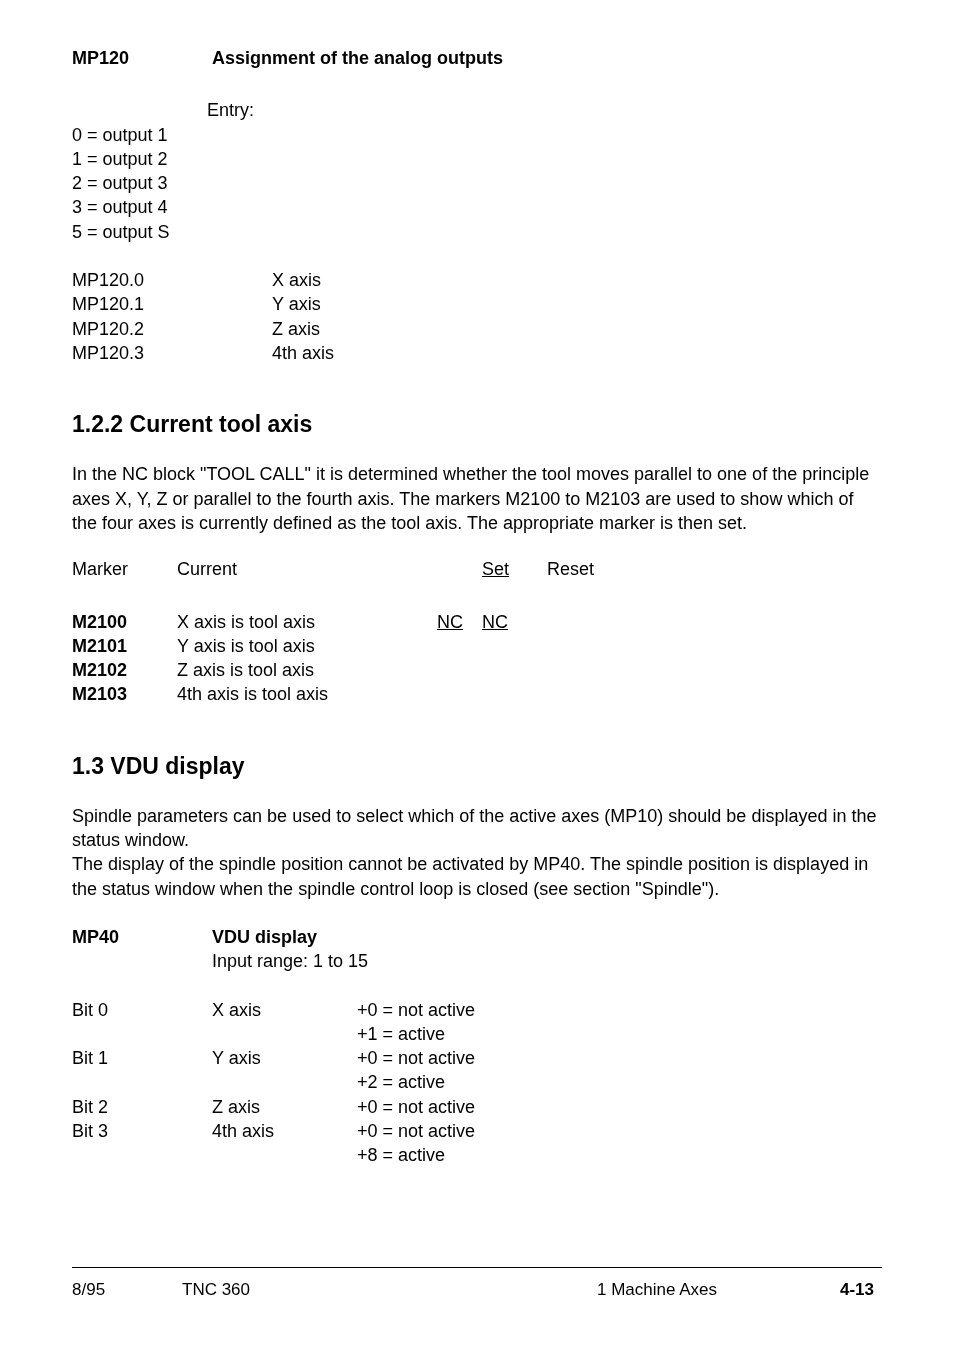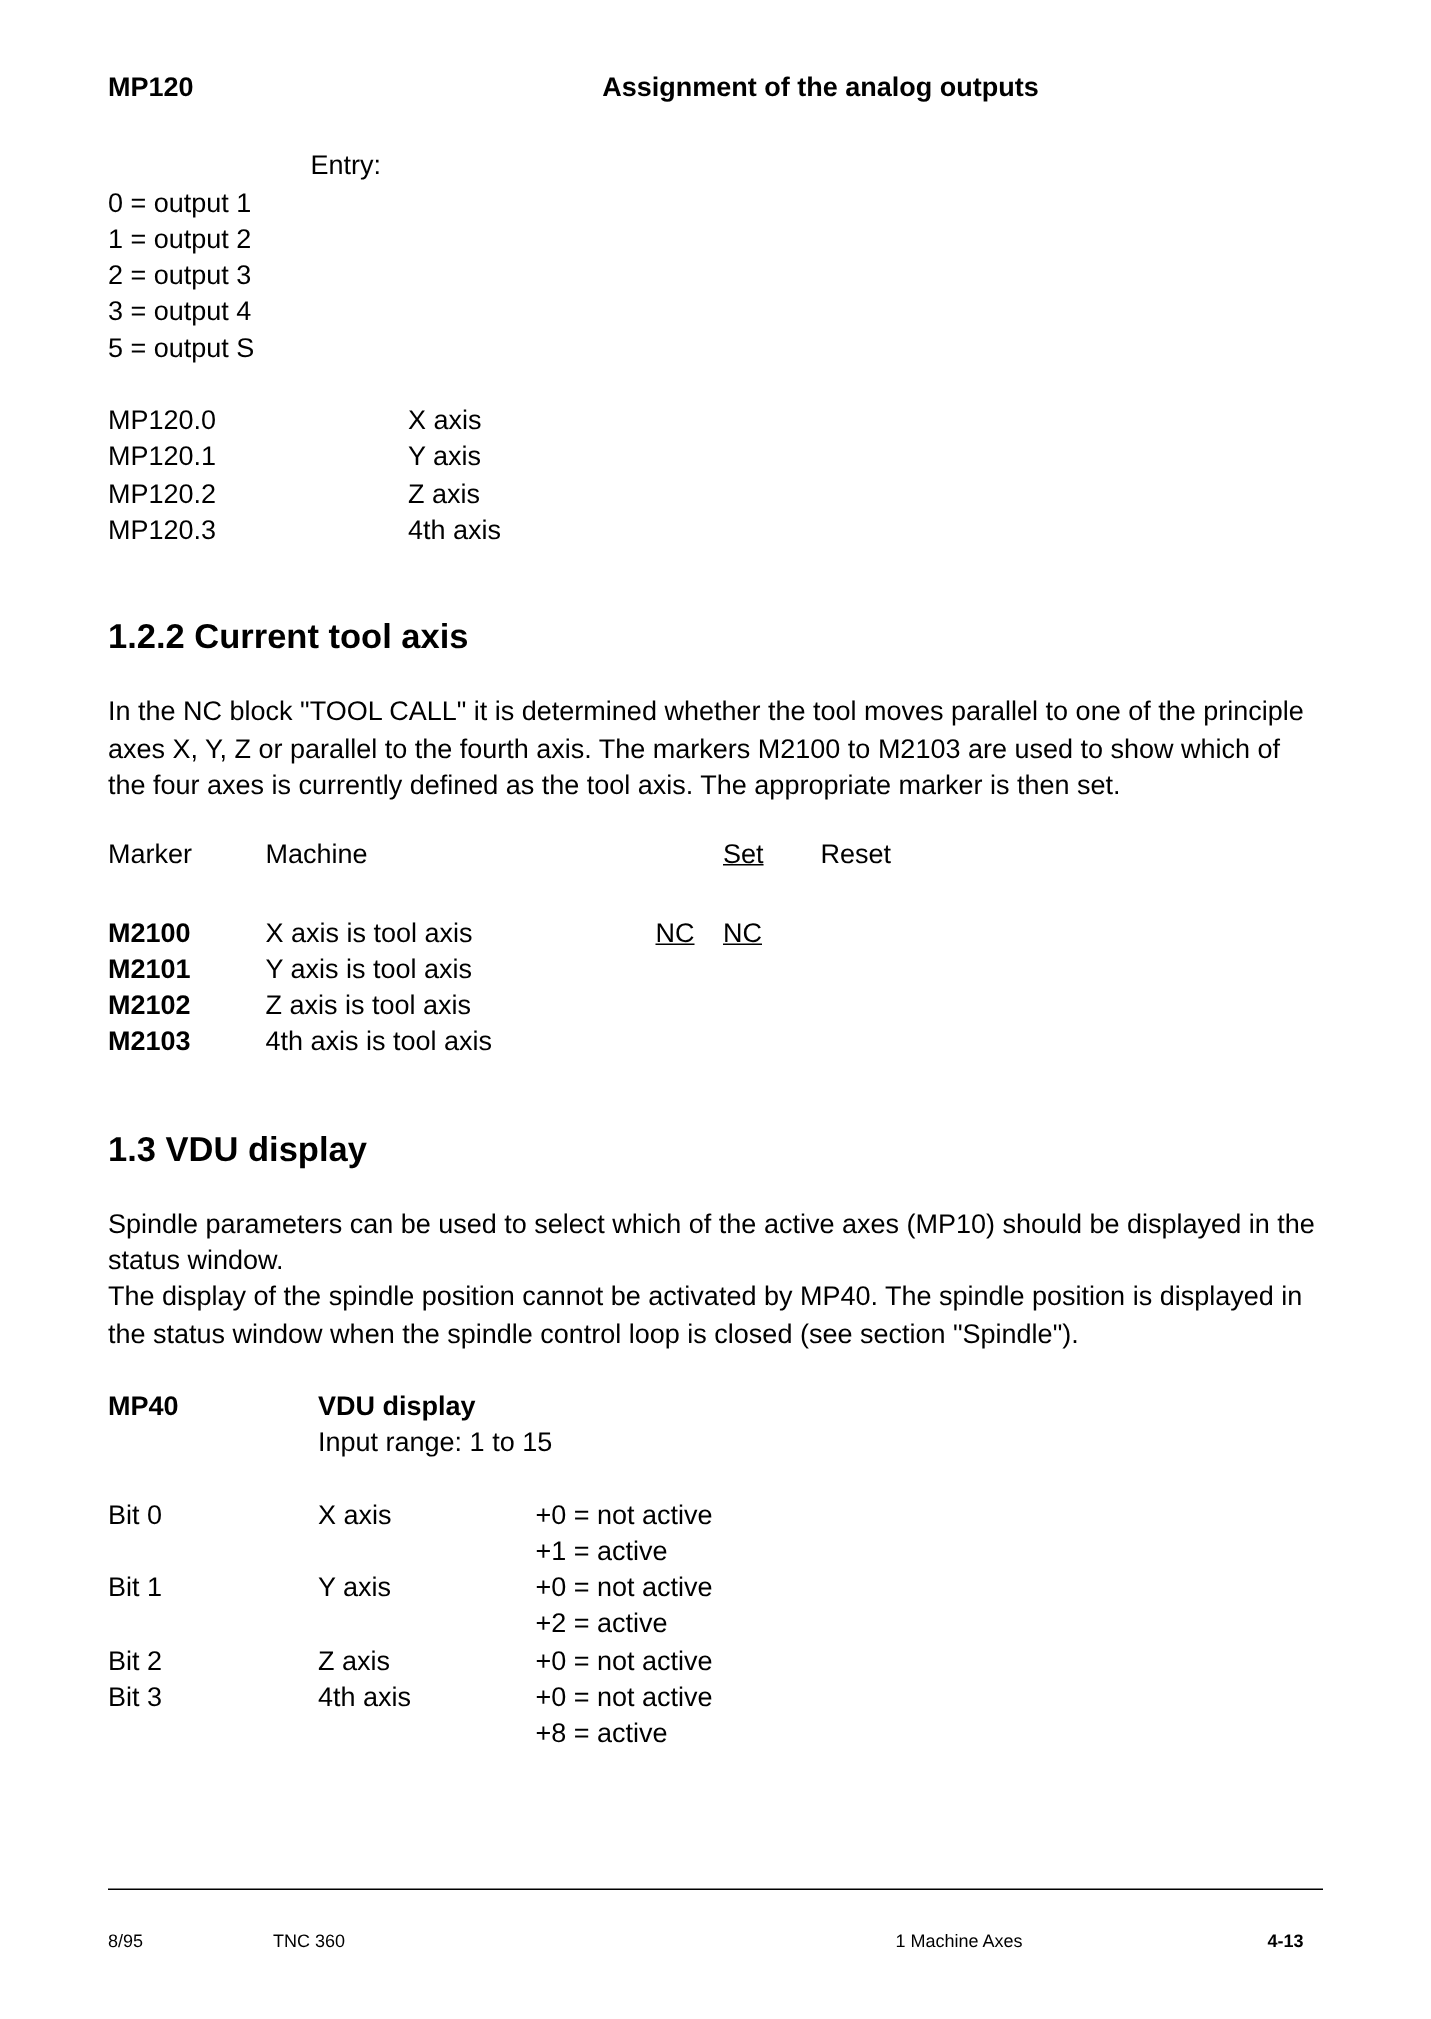--- a/index.html
+++ b/index.html
@@ -10,21 +10,21 @@
       background: #fff;
       width: 954px;
       height: 1346px;
       padding: 46px 72px 40px 72px;
       position: relative;
       line-height: 1.35;
     }
     .mp-block { display: flex; margin-bottom: 28px; }
     .mp-label { font-weight: bold; width: 140px; flex-shrink: 0; }
     .mp-content { flex: 1; }
-    .mp-title { font-weight: bold; text-align: center; }
+    .mp-title { font-weight: bold; }
     .entry-block { display: flex; margin-bottom: 24px; flex-direction: column; }
     .entry-label-col { width: 200px; flex-shrink: 0; text-align: right; padding-right: 18px; }
     .entry-values { }
     .axis-row { display: flex; }
     .axis-code-col { width: 140px; flex-shrink: 0; }
     .axis-right { flex: 1; padding-left: 60px; }
     h2 { font-size: 23px; font-weight: bold; margin: 44px 0 22px 0; }
     p { margin-bottom: 22px; }
     .no-mb { margin-bottom: 0; }
     .marker-head { display: flex; margin-bottom: 28px; }
@@ -37,23 +37,23 @@
     .mp40-head { display: flex; margin-top: 24px; margin-bottom: 24px; }
     .mp40-label { font-weight: bold; width: 140px; flex-shrink: 0; }
     .bit-row { display: flex; }
     .bit-col1 { width: 140px; flex-shrink: 0; }
     .bit-col2 { width: 145px; flex-shrink: 0; }
     .bit-col3 { flex: 1; }
     .footer {
       position: absolute;
       left: 72px; right: 72px; bottom: 44px;
       border-top: 1.5px solid #000;
-      padding-top: 26px;
+      padding-top: 11px;
       display: flex;
-      font-size: 12px;
+      font-size: 17px;
     }
     .footer-date { width: 110px; flex-shrink: 0; }
     .footer-model { flex: 1; }
     .footer-chapter { flex: 1; text-align: left; padding-left: 180px; }
     .footer-page { font-weight: bold; width: 50px; text-align: center; }
   </style>
 </head>
 <body>
 
 <div class="mp-block">
@@ -93,21 +93,21 @@
     <div class="axis-code-col">MP120.3</div>
     <div class="axis-right">4th axis</div>
   </div>
 </div>
 
 <h2>1.2.2  Current tool axis</h2>
 <p>In the NC block "TOOL CALL" it is determined whether the tool moves parallel to one of the principle axes X, Y, Z or parallel to the fourth axis. The markers M2100 to M2103 are used to show which of the four axes is currently defined as the tool axis. The appropriate marker is then set.</p>
 
 <div class="marker-head">
   <div class="col-marker">Marker</div>
-  <div class="col-func">Machine</div>
+  <div class="col-func">Current</div>
   <div class="col-set" style="width:45px;"></div>
   <div class="col-set">Set</div>
   <div class="col-reset">Reset</div>
 </div>
 
 <div>
   <div class="marker-row">
     <div class="col-marker bold">M2100</div>
     <div class="col-func">X axis is tool axis</div>
     <div class="col-set" style="width:45px;">NC</div>

